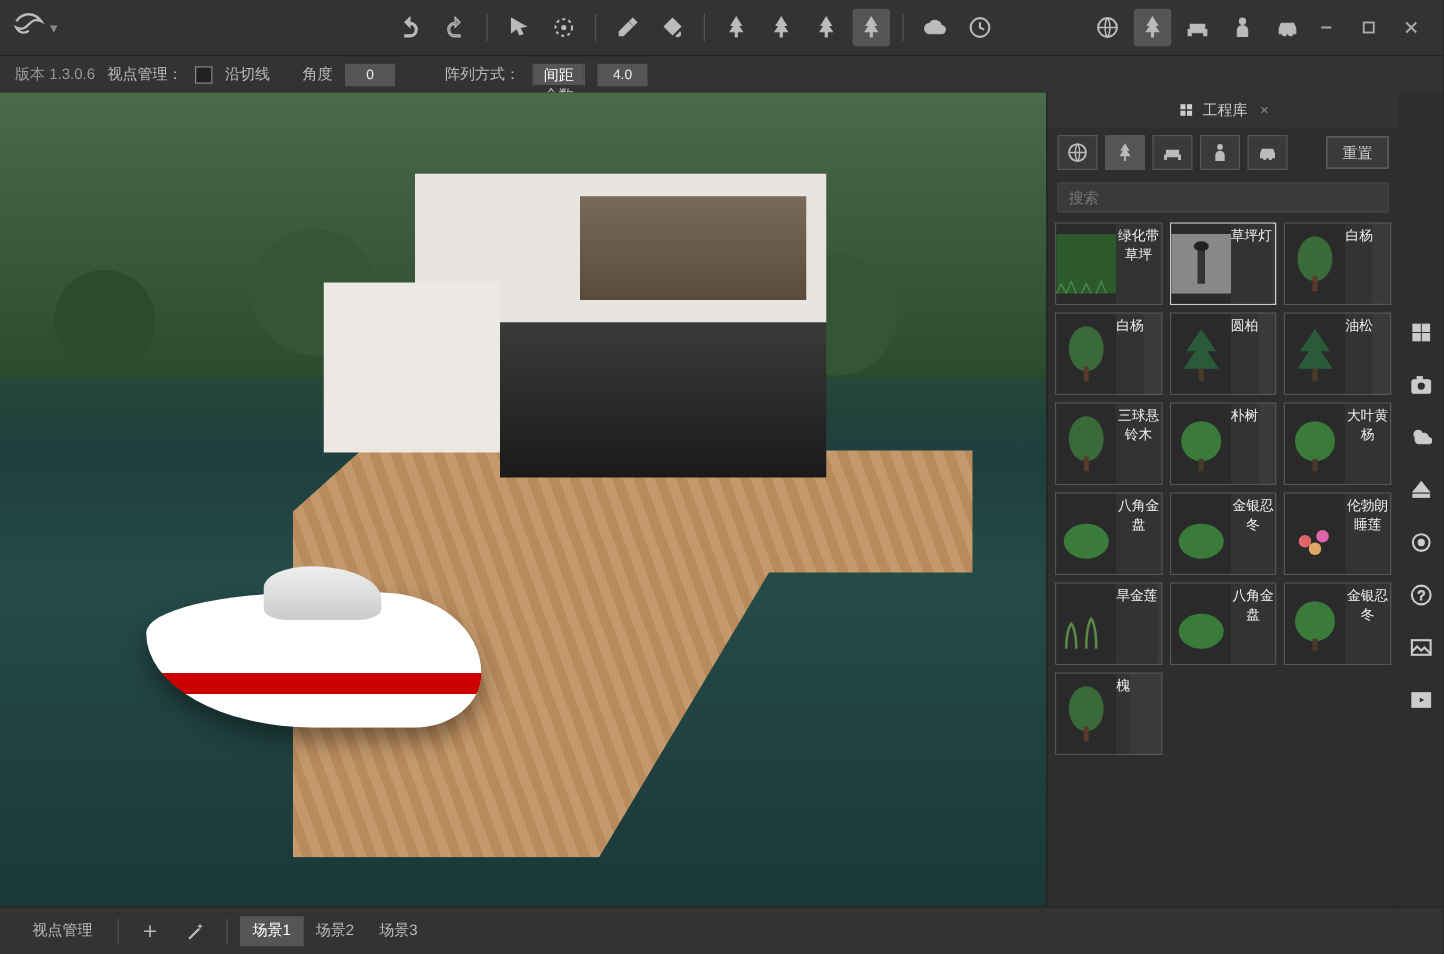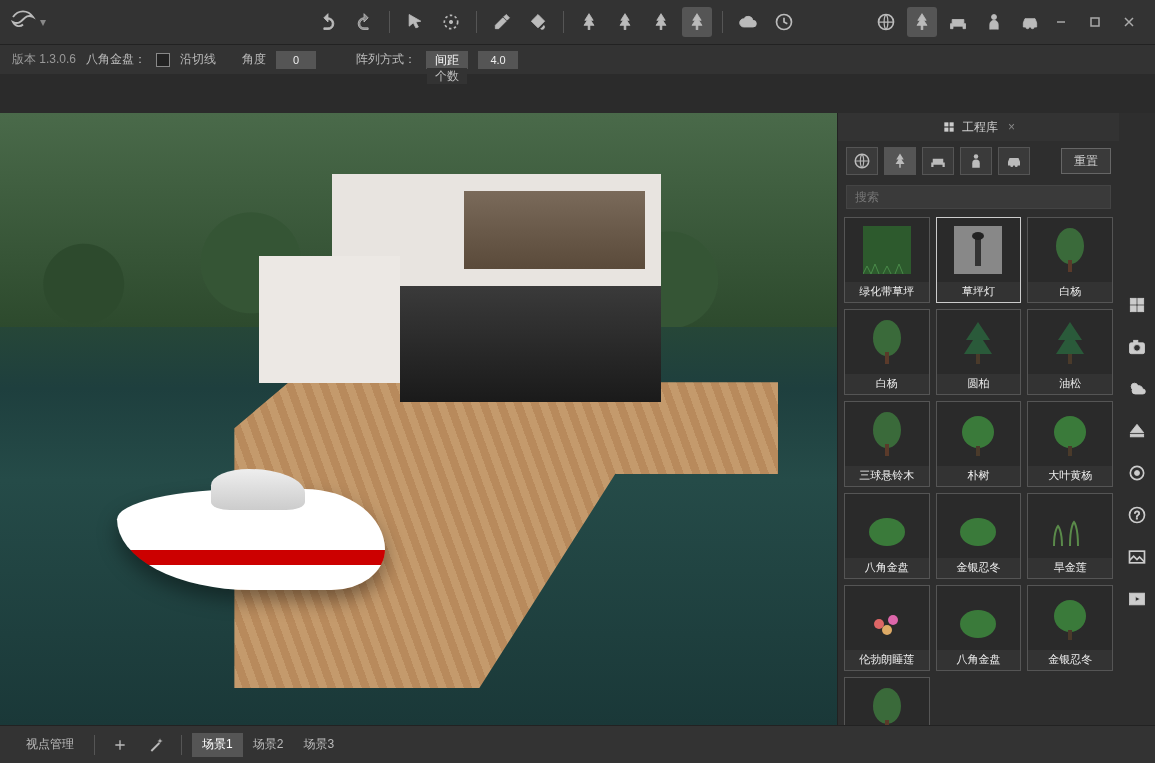--- a/index.html
+++ b/index.html
@@ -21,21 +21,21 @@
 .subbar { height:30px; background:#333; display:flex; align-items:center; padding:0 12px; gap:10px; font-size:12px; color:#bbb; border-top:1px solid #222;}
 .version { color:#999; margin-right:auto; }
 .subbar label { color:#bbb; }
 .chk { width:14px; height:14px; border:1px solid #888; background:#222; display:inline-block; vertical-align:middle;}
 .num-input { width:40px; height:18px; background:#555; border:none; color:#eee; font-size:11px; text-align:center; }
 .seg { display:flex; height:18px; border:1px solid #555;flex-direction:column; }
 .seg span { padding:0 8px; line-height:16px; cursor:pointer; background:#333; color:#bbb; }
 .seg span.on { background:#555; color:#fff; }
 
 
-.main { position:absolute; top:74px; bottom:38px; left:0; right:0; display:flex;margin-top:39px; }
+.main { position:absolute; top:74px; bottom:38px; left:0; right:0; display:flex; }
 .viewport { flex:1; position:relative; overflow:hidden; background:#1a1a1a; }
 
 
 .scene { position:absolute; inset:0; }
 .sky-water { position:absolute; inset:0; background:linear-gradient(#5a7a5a 0%, #3e5a3e 25%, #2a4a35 30%, #1e3f3e 45%, #254b48 60%, #1a3838 100%); }
 .treeline { position:absolute; top:0; left:0; right:0; height:35%; background:
   radial-gradient(circle at 10% 80%, #2d4a2d 0 40px, transparent 41px),
   radial-gradient(circle at 30% 70%, #355535 0 50px, transparent 51px),
   radial-gradient(circle at 55% 75%, #2d4a2d 0 45px, transparent 46px),
   radial-gradient(circle at 80% 78%, #355535 0 48px, transparent 49px),
@@ -54,21 +54,21 @@
 .panel { width:282px; background:#2e2e2e; border-left:1px solid #222; display:flex; flex-direction:column; }
 .panel-title { height:28px; display:flex; align-items:center; justify-content:center; gap:6px; font-size:12px; color:#ccc; background:#333; }
 .panel-title .close { margin-left:4px; color:#888; cursor:pointer;}
 .panel-tabs { display:flex; align-items:center; padding:6px 8px; gap:6px; }
 .cat-btn { width:32px; height:28px; background:#3a3a3a; border:1px solid #555; display:flex; align-items:center; justify-content:center; cursor:pointer; }
 .cat-btn.active { background:#555; }
 .cat-btn svg { width:18px; height:18px; fill:#ccc; }
 .reset-btn { margin-left:auto; height:26px; padding:0 12px; border:1px solid #666; background:#3a3a3a; color:#ccc; cursor:pointer; font-size:12px; }
 .search { margin:4px 8px; height:24px; background:#3a3a3a; border:1px solid #444; color:#888; padding:0 8px; font-size:12px; }
 .asset-grid { flex:1; overflow:auto; padding:4px 6px; display:grid; grid-template-columns:repeat(3,1fr); gap:6px; align-content:start; }
-.asset { border:1px solid #555; background:#3a3a3a; cursor:pointer; display:flex; flex-direction:column; }
+.asset { border:1px solid #555; background:#3a3a3a; cursor:pointer; display:flex; flex-direction:row; }
 .asset.sel { border-color:#ccc; }
 .asset .thumb { height:64px; background:#2a2a2a; display:flex; align-items:center; justify-content:center; }
 .asset .thumb svg { width:48px; height:48px; }
 .asset .lbl { font-size:11px; color:#eee; text-align:center; padding:2px 0 3px; background:#333; }
 
 
 .rightrail { width:36px; background:#2e2e2e; display:flex; flex-direction:column; align-items:center; padding-top:180px; gap:18px; }
 .rail-btn { width:24px; height:24px; display:flex; align-items:center; justify-content:center; cursor:pointer; }
 .rail-btn svg { width:20px; height:20px; fill:#ccc; stroke:#ccc; }
 
@@ -329,21 +329,21 @@
     <div class="win-btn">
         <svg>
           <path d="M2 2l8 8M10 2l-8 8"></path>
         </svg>
       </div>
   </div>
 </div>
 
 <div class="subbar">
   <span class="version">版本 1.3.0.6</span>
-  <label>八角金盘：</label>
+  <label>视点管理：</label>
   <span class="chk"></span>
   <span>沿切线</span>
   <span style="width:6px"></span>
   <label>角度</label>
   <input class="num-input" value="0" style="">
   <span style="width:20px"></span>
   <label>阵列方式：</label>
   <div class="seg">
     <span class="on">间距</span>
     <span>个数</span>
@@ -492,32 +492,32 @@
           <div class="thumb">
             <svg>
               <use href="#t-shrub"></use>
             </svg>
           </div>
           <div class="lbl">金银忍冬</div>
         </div>
         <div class="asset">
           <div class="thumb">
             <svg>
+              <use href="#t-flower"></use>
+            </svg>
+          </div>
+          <div class="lbl">伦勃朗睡莲</div>
+        </div>
+        <div class="asset">
+          <div class="thumb">
+            <svg>
               <use href="#t-grass2"></use>
             </svg>
           </div>
           <div class="lbl">旱金莲</div>
-        </div>
-        <div class="asset">
-          <div class="thumb">
-            <svg>
-              <use href="#t-flower"></use>
-            </svg>
-          </div>
-          <div class="lbl">伦勃朗睡莲</div>
         </div>
         <div class="asset">
           <div class="thumb">
             <svg>
               <use href="#t-shrub"></use>
             </svg>
           </div>
           <div class="lbl">八角金盘</div>
         </div>
         <div class="asset">

